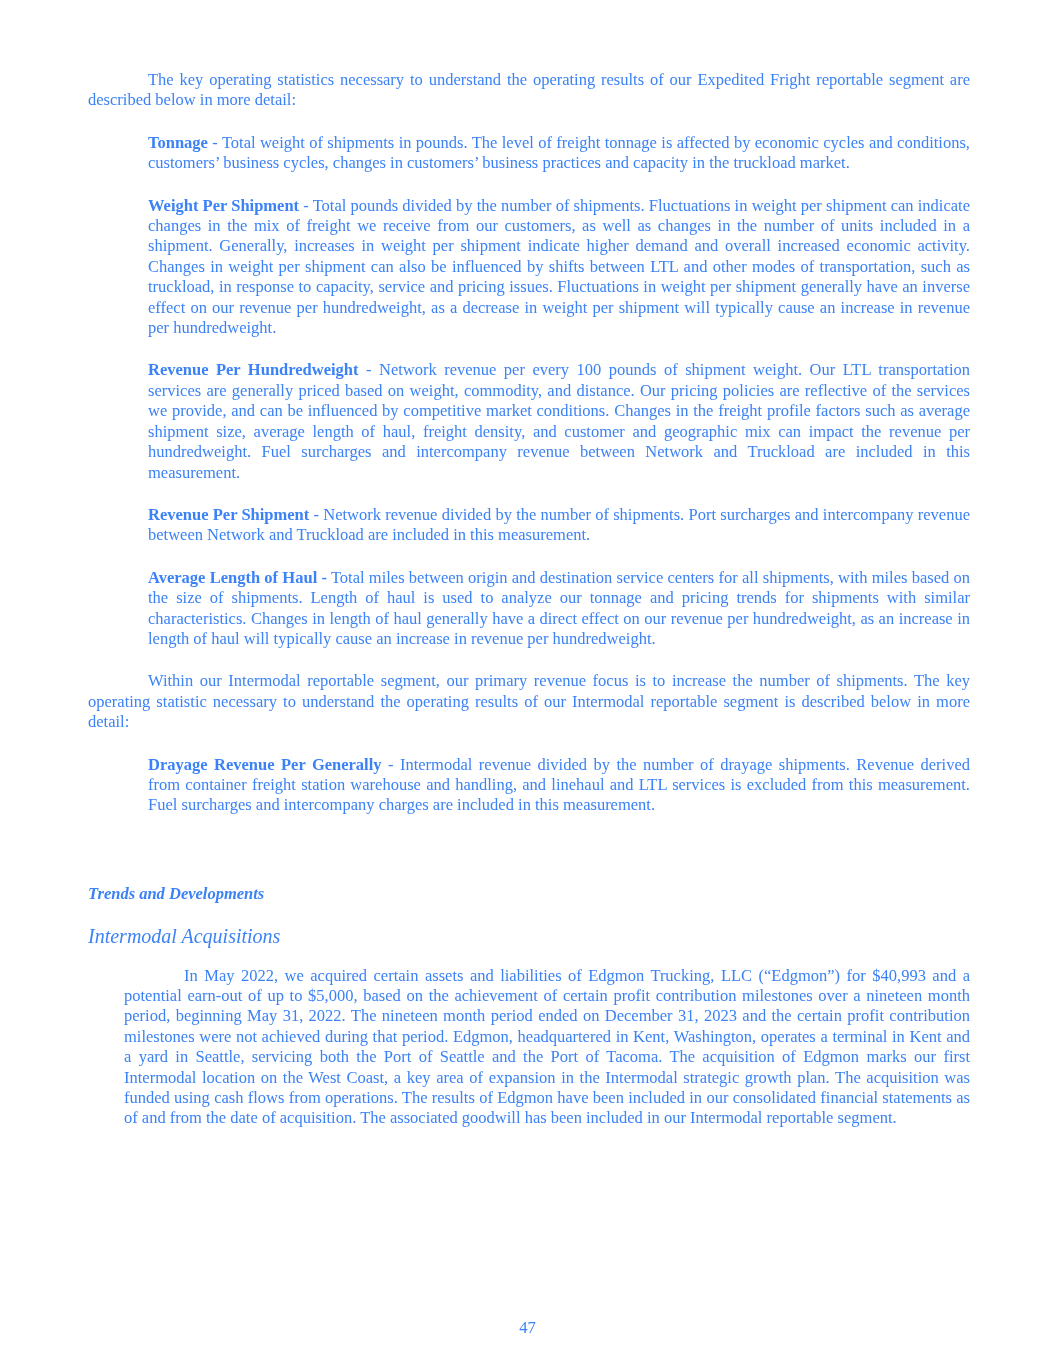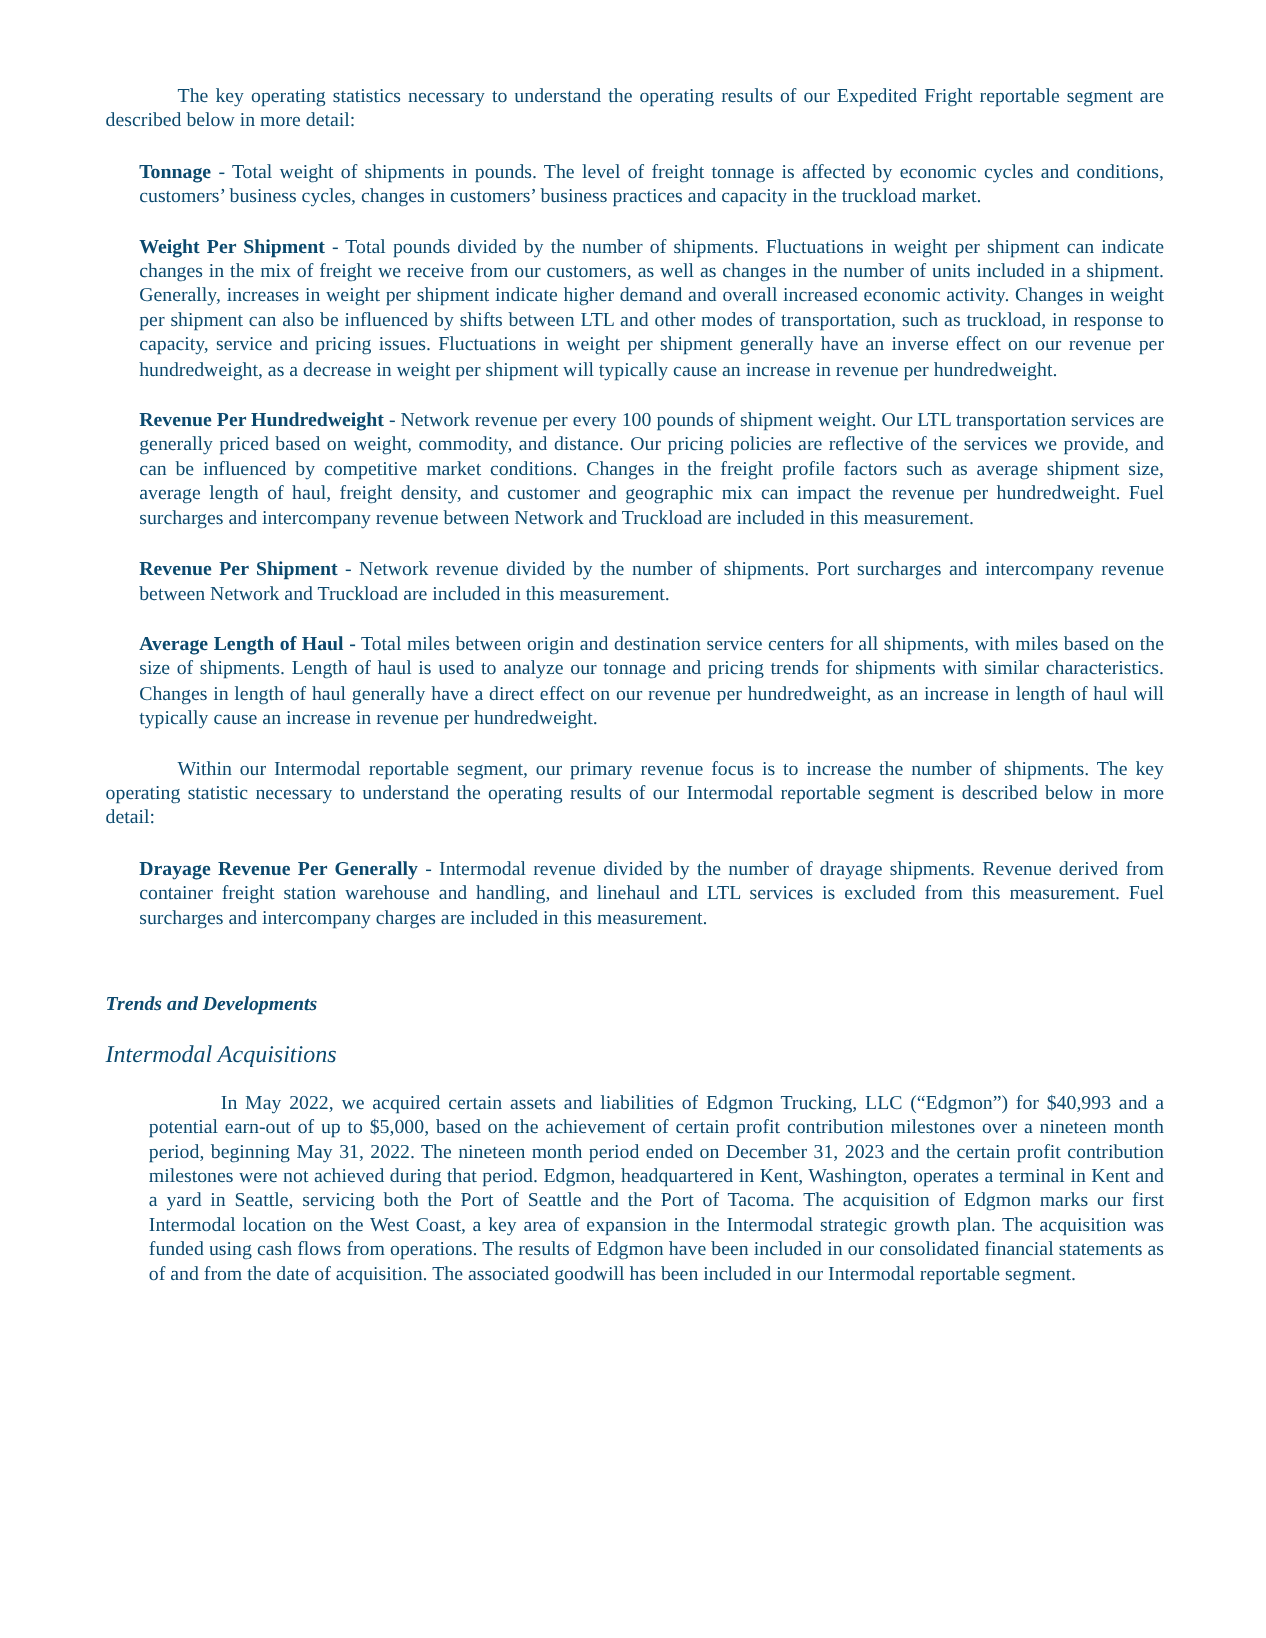--- a/index.html
+++ b/index.html
@@ -2,43 +2,43 @@
 <html><head>
 <meta charset="utf-8">
 <style>
   * { margin: 0; padding: 0; box-sizing: border-box; }
   html, body { background: #ffffff; }
   .page {
     position: relative;
     width: 1055px;
     height: 1365px;
     background: #ffffff;
-    color: #0c4a6e;
+    color: #3b82f6;
     font-family: "Liberation Serif", "DejaVu Serif", serif;
     font-size: 16.5px;
     line-height: 20.4px;
     padding: 70px 85px 0 88px;
     overflow: hidden;
   }
   .para {
     text-align: justify;
     text-indent: 60px;
     margin-bottom: 22px;
   }
   .def {
     text-align: justify;
-    margin-left: 28px;
+    margin-left: 60px;
     margin-bottom: 22px;
   }
   .def .term { font-weight: bold; }
   .heading-trends {
     font-weight: bold;
     font-style: italic;
     font-size: 16.5px;
-    margin-top: 52px;
+    margin-top: 68px;
     margin-bottom: 22px;
   }
   .heading-acquisitions {
     font-weight: normal;
     font-style: italic;
     font-size: 20px;
     margin-bottom: 19px;
   }
   .acq-para {
     text-align: justify;
@@ -75,14 +75,15 @@
   <p class="para">Within our Intermodal reportable segment, our primary revenue focus is to increase the number of shipments. The key operating statistic necessary to understand the operating results of our Intermodal reportable segment is described below in more detail:</p>
 
   <p class="def"><span class="term">Drayage Revenue Per Generally</span><span> - Intermodal revenue divided by the number of drayage shipments. Revenue derived from container freight station warehouse and handling, and linehaul and LTL services is excluded from this measurement. Fuel surcharges and intercompany charges are included in this measurement.</span></p>
 
   <h3 class="heading-trends">Trends and Developments</h3>
 
   <h4 class="heading-acquisitions">Intermodal Acquisitions</h4>
 
   <p class="acq-para">In May 2022, we acquired certain assets and liabilities of Edgmon Trucking, LLC (“Edgmon”) for $40,993 and a potential earn-out of up to $5,000, based on the achievement of certain profit contribution milestones over a nineteen month period, beginning May 31, 2022. The nineteen month period ended on December 31, 2023 and the certain profit contribution milestones were not achieved during that period. Edgmon, headquartered in Kent, Washington, operates a terminal in Kent and a yard in Seattle, servicing both the Port of Seattle and the Port of Tacoma. The acquisition of Edgmon marks our first Intermodal location on the West Coast, a key area of expansion in the Intermodal strategic growth plan. The acquisition was funded using cash flows from operations. The results of Edgmon have been included in our consolidated financial statements as of and from the date of acquisition. The associated goodwill has been included in our Intermodal reportable segment.</p>
 
+  <div class="page-number">47</div>
 
 </div>
 
 </body></html>

